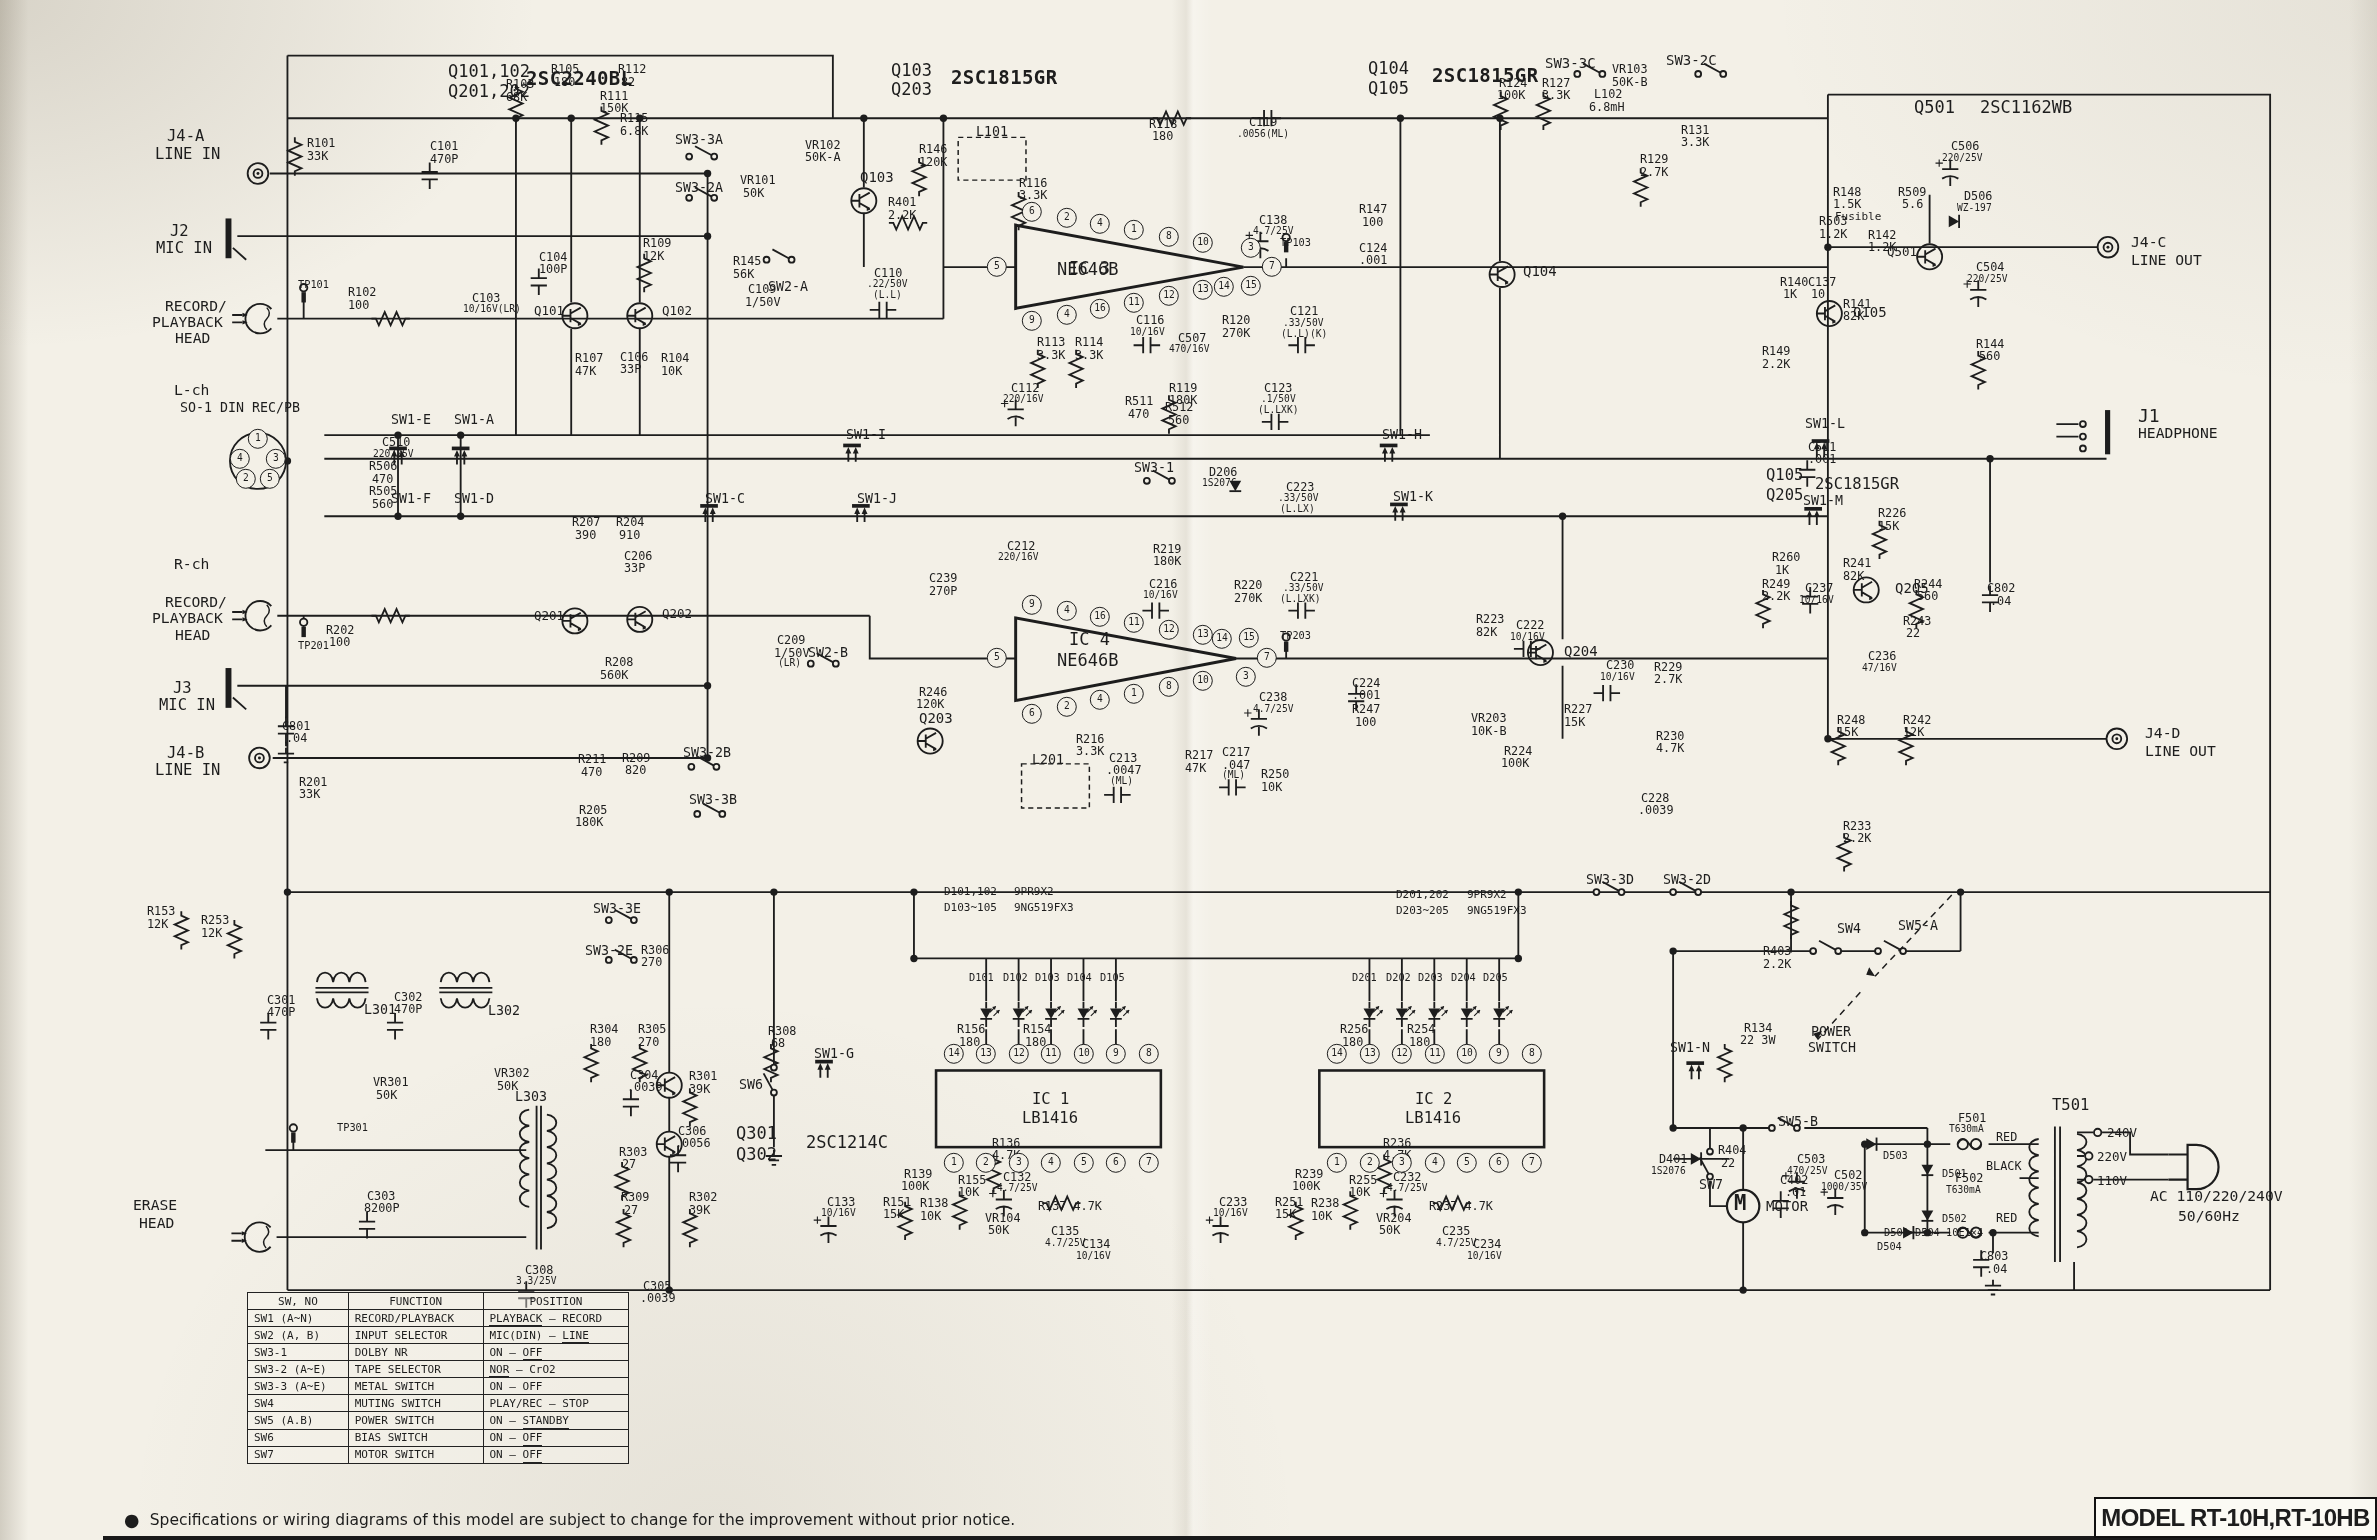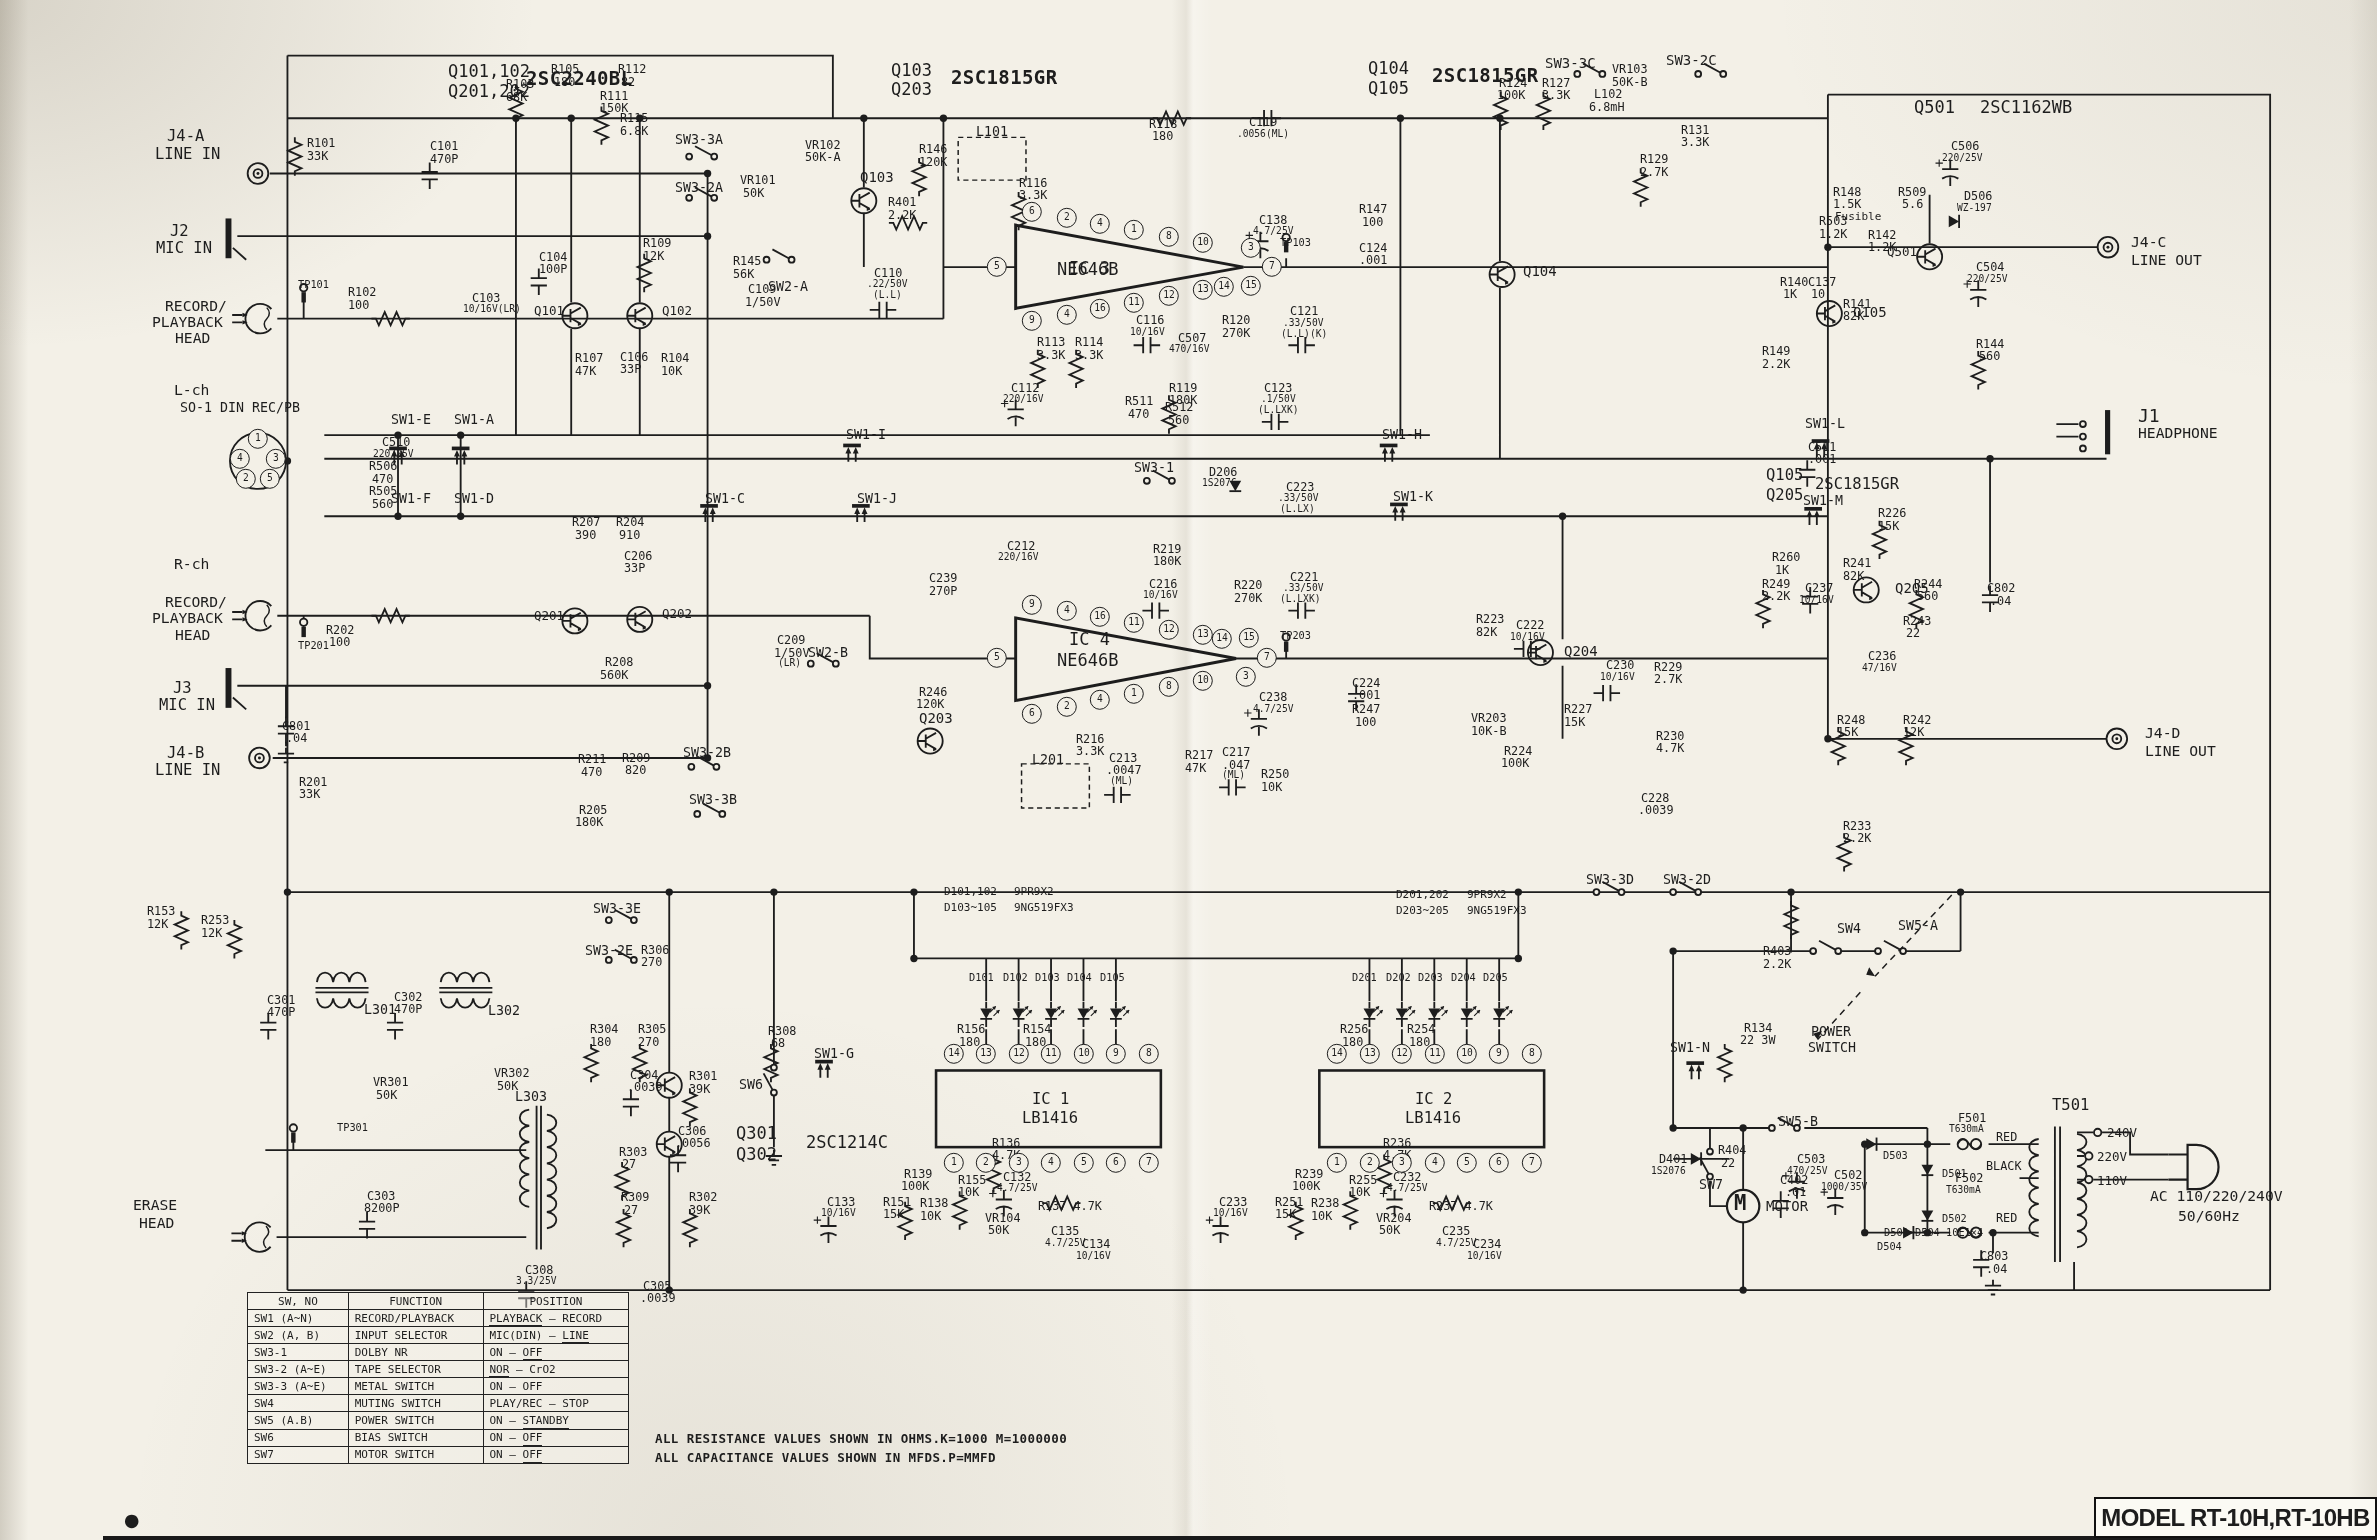--- a/index.html
+++ b/index.html
@@ -1002,27 +1002,24 @@
           <td class="c3"><span>ON</span> — <span class="u">OFF</span></td>
         </tr>
         <tr>
           <td class="c1">SW7</td>
           <td class="c2">MOTOR SWITCH</td>
           <td class="c3"><span>ON</span> — <span class="u">OFF</span></td>
         </tr>
       </tbody>
   </table>
 
-  <div class="notes">
-    <div>ALL RESISTANCE VALUES SHOWN IN OHMS.K=1000 M=1000000</div>
-    <div>ALL CAPACITANCE VALUES SHOWN IN MFDS.P=MMFD</div>
-  </div>
 
   <div class="footer">
     <span class="dot">●</span>
+    <span>Specifications or wiring diagrams of this model are subject to change for the improvement without prior notice.</span>
   </div>
   <div class="bottomrule"></div>
 
   <div class="modelbox">
     <span>MODEL RT-10H,RT-10HB</span>
   </div>
 
 </div>
 
 

